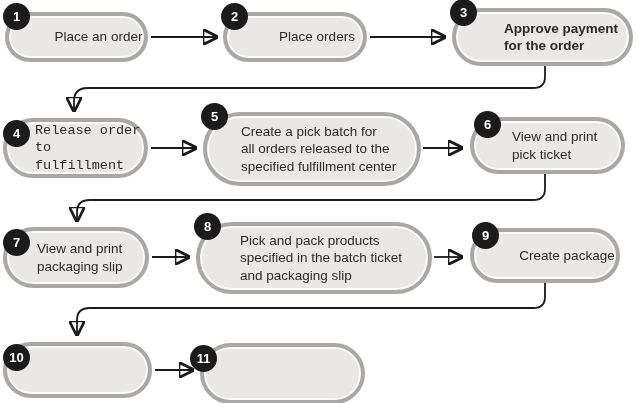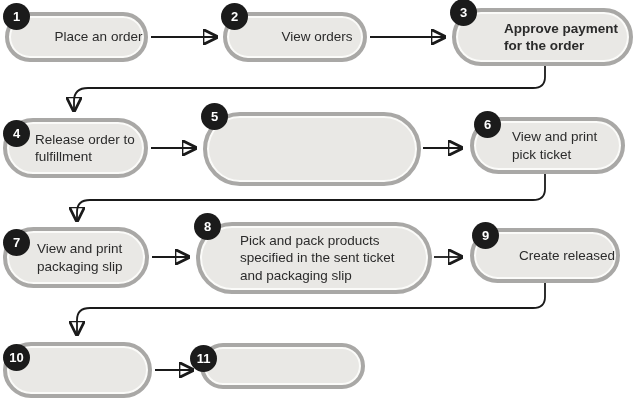--- a/index.html
+++ b/index.html
@@ -59,64 +59,67 @@
     <path d="M155 370 H192" marker-end="url(#arrow)"></path>
   </svg>
 
   <div class="node" style="left:5px;top:12px;width:143px;height:50px;">
     <span class="badge">1</span>
     <span class="label center">Place an order</span>
   </div>
 
   <div class="node" style="left:223px;top:12px;width:144px;height:50px;">
     <span class="badge">2</span>
-    <span class="label center">View orders</span>
+    <span class="label center">Place orders</span>
   </div>
 
   <div class="node" style="left:452px;top:8px;width:181px;height:58px;">
     <span class="badge">3</span>
     <span class="label" style="padding-left:48px;font-weight:bold;">Approve payment
 for the order</span>
   </div>
 
   <div class="node" style="left:3px;top:118px;width:145px;height:60px;">
     <span class="badge" style="left:-4px;top:-2px;">4</span>
-    <span class="label" style="padding-left:28px;">Release order to
+    <span class="label" style="padding-left:28px;font-family:Liberation Mono, monospace;">Release order to
 fulfillment</span>
   </div>
 
   <div class="node" style="left:203px;top:112px;width:218px;height:74px;">
     <span class="badge">5</span>
+    <span class="label" style="padding-left:34px;">Create a pick batch for
+all orders released to the
+specified fulfillment center</span>
   </div>
 
   <div class="node" style="left:470px;top:117px;width:155px;height:57px;">
     <span class="badge" style="left:0px;top:-10px;">6</span>
     <span class="label" style="padding-left:38px;">View and print
 pick ticket</span>
   </div>
 
   <div class="node" style="left:3px;top:227px;width:146px;height:61px;">
     <span class="badge" style="left:-4px;top:-2px;">7</span>
     <span class="label" style="padding-left:30px;">View and print
 packaging slip</span>
   </div>
 
   <div class="node" style="left:196px;top:222px;width:236px;height:72px;">
     <span class="badge">8</span>
     <span class="label" style="padding-left:40px;">Pick and pack products
-specified in the sent ticket
+specified in the batch ticket
 and packaging slip</span>
   </div>
 
   <div class="node" style="left:470px;top:228px;width:150px;height:55px;">
     <span class="badge" style="left:-2px;top:-10px;">9</span>
-    <span class="label center">Create released</span>
+    <span class="label center">Create package</span>
   </div>
 
   <div class="node" style="left:3px;top:342px;width:149px;height:56px;">
     <span class="badge" style="left:-4px;top:-2px;">10</span>
   </div>
 
-  <div class="node" style="left:200px;top:343px;width:165px;height:46px;text-decoration:underline;">
+  <div class="node" style="left:200px;top:343px;width:165px;height:61px;text-decoration:underline;">
     <span class="badge" style="left:-14px;top:-2px;">11</span>
   </div>
 
 </div>
 
 </body></html>

